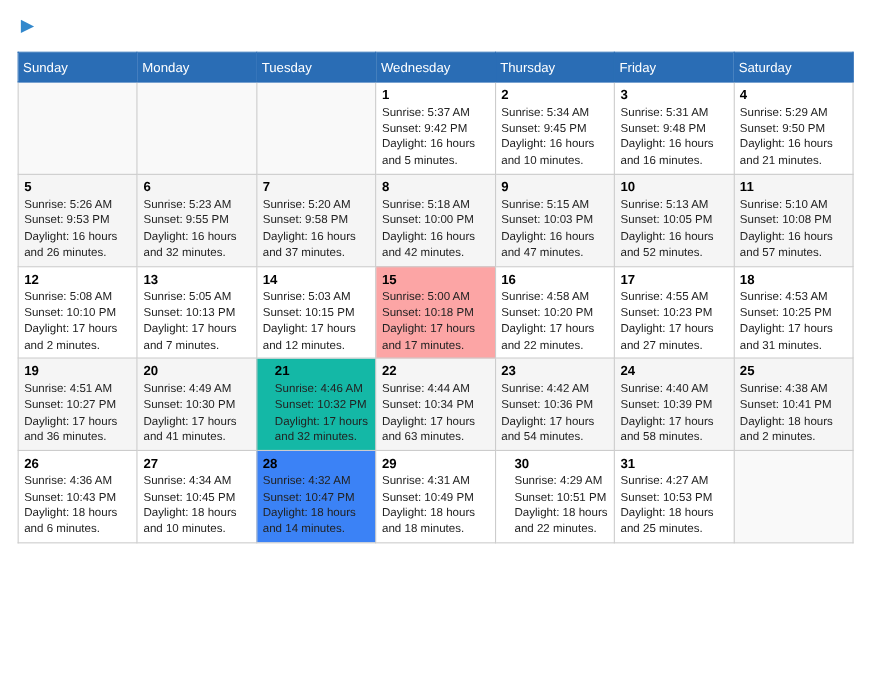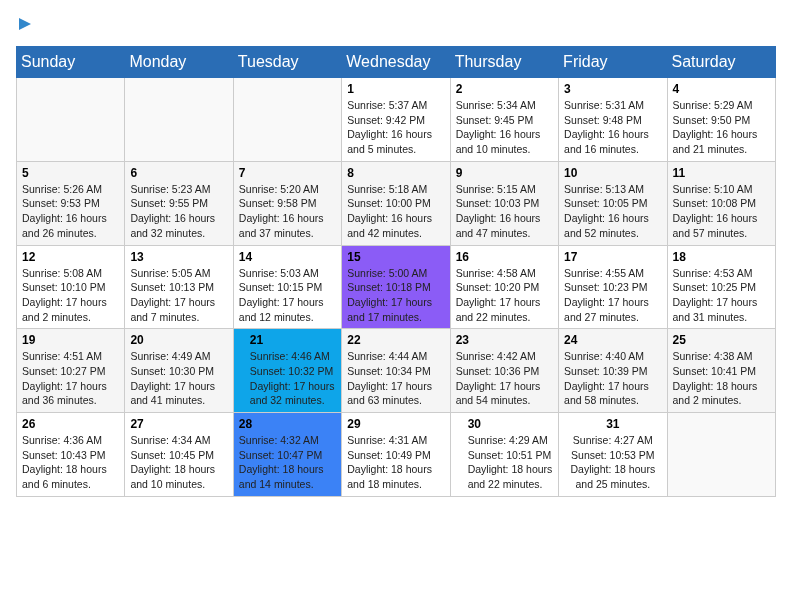--- a/index.html
+++ b/index.html
@@ -36,21 +36,21 @@
     .calendar {
       width: 100%;
       border-collapse: collapse;
       font-size: 11px;
     }
     .calendar th {
       background-color: #2a6db5;
       color: #fff;
       padding: 6px 4px;
       text-align: left;
-      font-size: 16px;
+      font-size: 12px;
       font-weight: normal;
       border: 1px solid #2a6db5;
     }
     .calendar td {
       border: 1px solid #ccc;
       vertical-align: top;
       padding: 4px 5px;
       width: 14.28%;
       min-height: 80px;
       background: #fff;
@@ -225,21 +225,21 @@
           <div class="day-content">Daylight: 17 hours</div>
           <div class="day-content">and 7 minutes.</div>
         </td>
         <td style="background: rgb(255, 255, 255);">
           <span class="day-num">14</span>
           <div class="day-content">Sunrise: 5:03 AM</div>
           <div class="day-content">Sunset: 10:15 PM</div>
           <div class="day-content">Daylight: 17 hours</div>
           <div class="day-content">and 12 minutes.</div>
         </td>
-        <td style="background: #8b5cf6;">
+        <td style="background: #fca5a5;">
           <span class="day-num">15</span>
           <div class="day-content">Sunrise: 5:00 AM</div>
           <div class="day-content">Sunset: 10:18 PM</div>
           <div class="day-content">Daylight: 17 hours</div>
           <div class="day-content">and 17 minutes.</div>
         </td>
         <td style="background: rgb(255, 255, 255);">
           <span class="day-num">16</span>
           <div class="day-content">Sunrise: 4:58 AM</div>
           <div class="day-content">Sunset: 10:20 PM</div>
@@ -269,21 +269,21 @@
           <div class="day-content">Daylight: 17 hours</div>
           <div class="day-content">and 36 minutes.</div>
         </td>
         <td style="background: rgb(245, 245, 245);">
           <span class="day-num">20</span>
           <div class="day-content">Sunrise: 4:49 AM</div>
           <div class="day-content">Sunset: 10:30 PM</div>
           <div class="day-content">Daylight: 17 hours</div>
           <div class="day-content">and 41 minutes.</div>
         </td>
-        <td style="background: #0ea5e9; padding-left: 16px;">
+        <td style="background: #14b8a6; padding-left: 16px;">
           <span class="day-num">21</span>
           <div class="day-content">Sunrise: 4:46 AM</div>
           <div class="day-content">Sunset: 10:32 PM</div>
           <div class="day-content">Daylight: 17 hours</div>
           <div class="day-content">and 32 minutes.</div>
         </td>
         <td style="background: rgb(245, 245, 245);">
           <span class="day-num">22</span>
           <div class="day-content">Sunrise: 4:44 AM</div>
           <div class="day-content">Sunset: 10:34 PM</div>
@@ -341,21 +341,21 @@
           <div class="day-content">Daylight: 18 hours</div>
           <div class="day-content">and 18 minutes.</div>
         </td>
         <td style="background: rgb(255, 255, 255); padding-left: 17px;">
           <span class="day-num">30</span>
           <div class="day-content">Sunrise: 4:29 AM</div>
           <div class="day-content">Sunset: 10:51 PM</div>
           <div class="day-content">Daylight: 18 hours</div>
           <div class="day-content">and 22 minutes.</div>
         </td>
-        <td style="background: rgb(255, 255, 255); text-align: center;">
+        <td style="background: rgb(255, 255, 255);">
           <span class="day-num">31</span>
           <div class="day-content">Sunrise: 4:27 AM</div>
           <div class="day-content">Sunset: 10:53 PM</div>
           <div class="day-content">Daylight: 18 hours</div>
           <div class="day-content">and 25 minutes.</div>
         </td>
         <td class="empty-cell" style="background: rgb(255, 255, 255);"></td>
       </tr>
     </tbody>
 </table>

